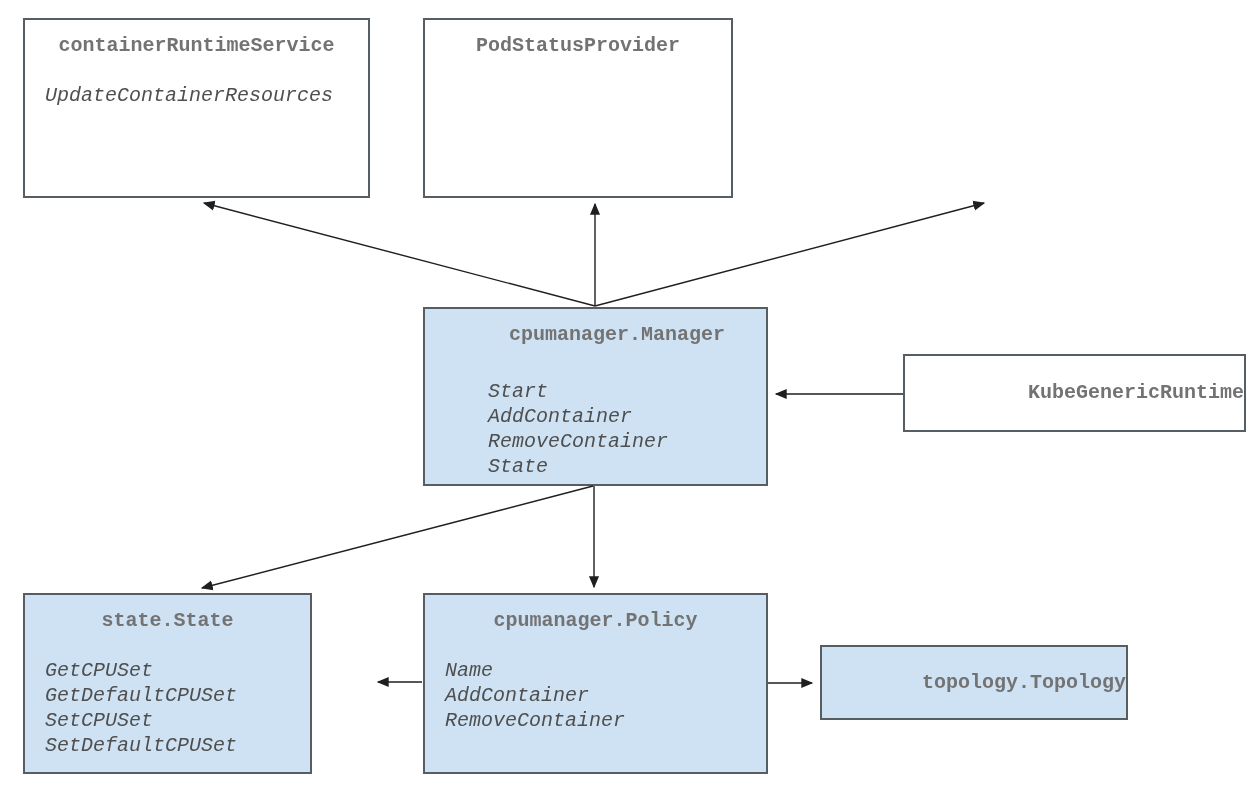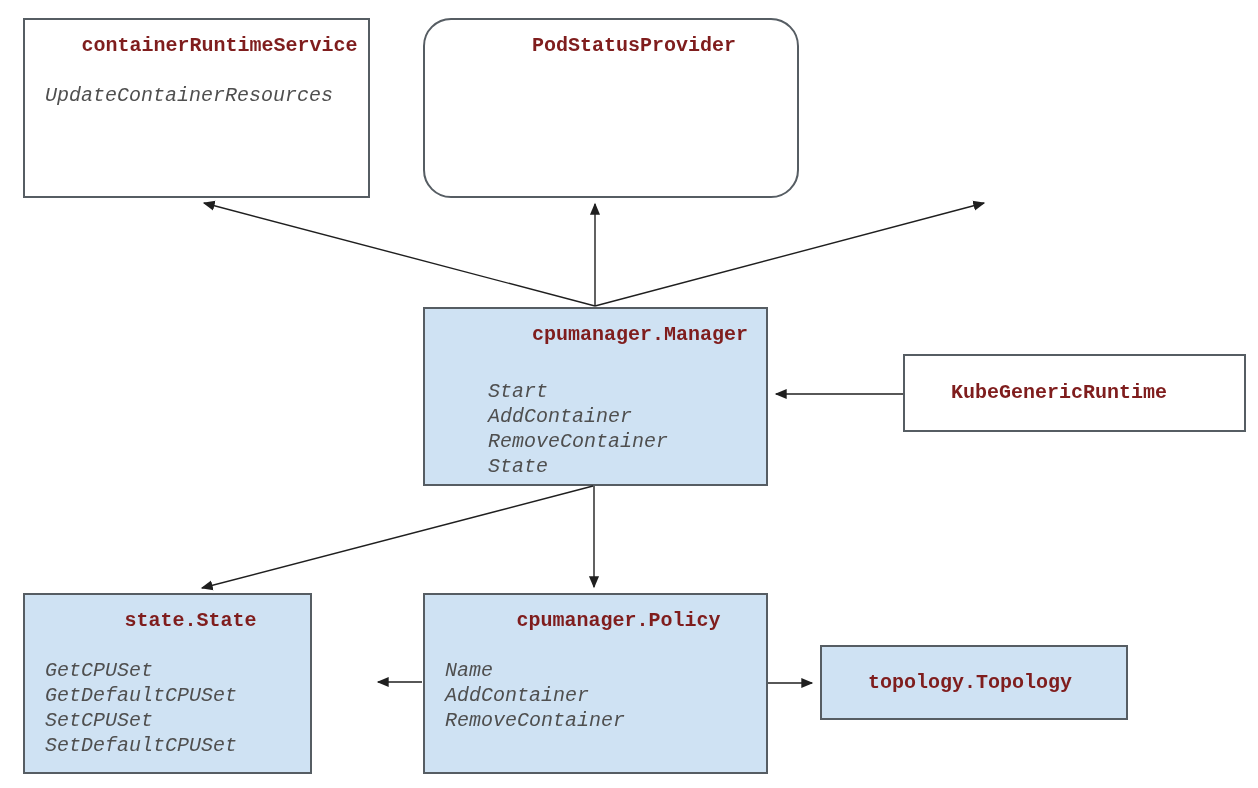--- a/index.html
+++ b/index.html
@@ -21,40 +21,39 @@
     border: 2px solid #565d63;
     background: #ffffff;
   }
   .node.blue {
     background: #cfe2f3;
   }
   .node .title {
     font-size: 20px;
     line-height: 26px;
     font-weight: bold;
-    color: #7f1d1d;
+    color: #737373;
     text-align: center;
     margin-top: 13px;
     white-space: nowrap;
-    margin-left: 46px;
   }
   .node .methods {
     margin-top: 24px;
     padding-left: 20px;
     font-size: 20px;
     line-height: 25px;
     color: #4f4f4f;
     white-space: nowrap;
     font-style: italic;
   }
   .node.tight .methods { margin-top: 31px; }
   .node.short {
     display: flex;
     align-items: center;
-    justify-content: flex-start;
+    justify-content: flex-end;
   }
   .node.short .title { margin-top: 0; }
   svg.arrows {
     position: absolute;
     left: 0;
     top: 0;
     pointer-events: none;
   }
   svg.arrows line {
     stroke: #1f1f1f;
@@ -66,21 +65,21 @@
 
 <div class="canvas">
 
   <div class="node" style="left:23px; top:18px; width:347px; height:180px;">
     <div class="title">containerRuntimeService</div>
     <div class="methods">
       <div>UpdateContainerResources</div>
     </div>
   </div>
 
-  <div class="node" style="left:423px; top:18px; width:376px; height:180px;border-radius:28px;">
+  <div class="node" style="left:423px; top:18px; width:310px; height:180px;">
     <div class="title">PodStatusProvider</div>
   </div>
 
 
   <div class="node blue tight" style="left:423px; top:307px; width:345px; height:179px;padding-left:43px;">
     <div class="title">cpumanager.Manager</div>
     <div class="methods">
       <div>Start</div>
       <div>AddContainer</div>
       <div>RemoveContainer</div>

